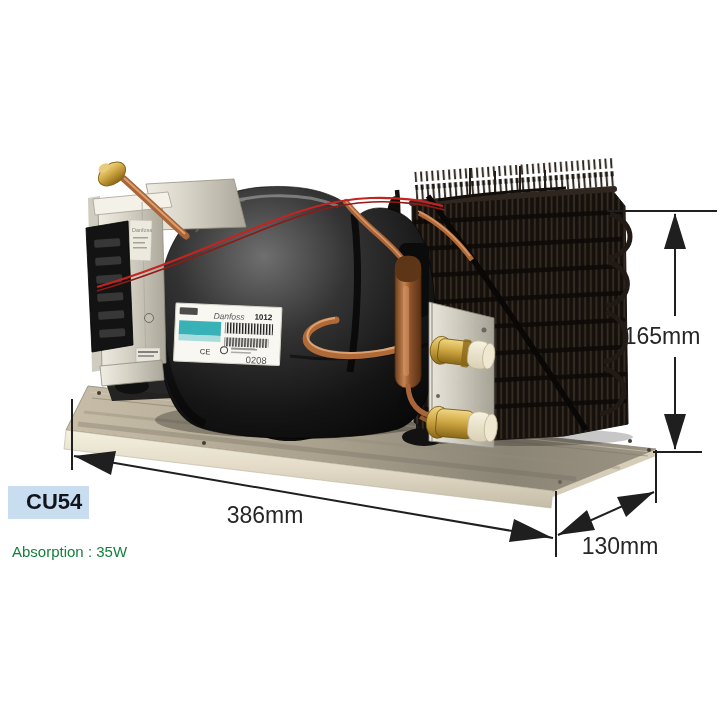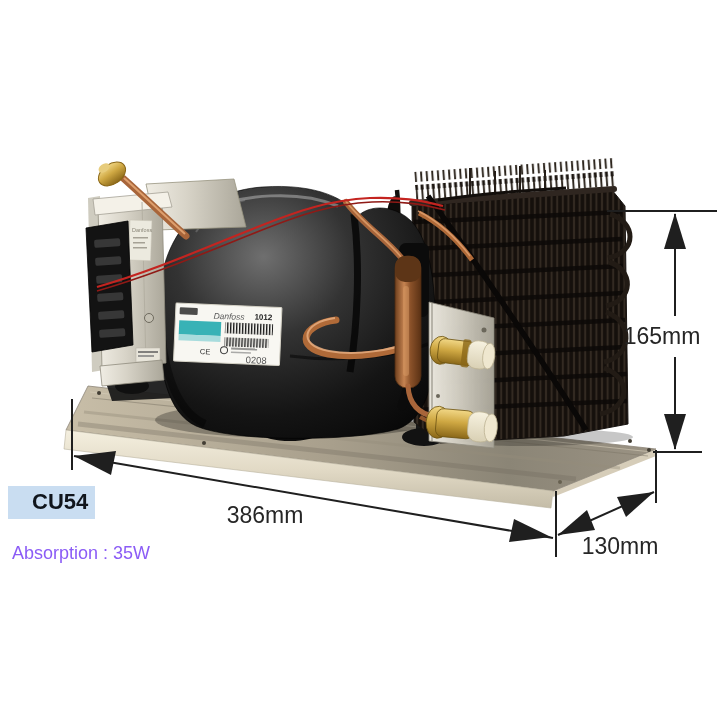--- a/index.html
+++ b/index.html
@@ -2,22 +2,22 @@
 <html><head>
 <meta charset="utf-8">
 <style>
   html,body{margin:0;padding:0;background:#ffffff;}
   body{width:720px;height:720px;position:relative;font-family:"Liberation Sans",sans-serif;overflow:hidden;}
   #stage{position:absolute;inset:0;}
   svg{position:absolute;left:0;top:0;}
   svg text{font-family:"Liberation Sans",sans-serif;}
   .dim-text{font-size:23px;fill:#262626;}
   .model-badge{position:absolute;left:8px;top:486px;background:#c9ddf1;color:#10151c;
-    font-weight:bold;font-size:22px;line-height:1;padding:5px 7px 6px 24px;}
-  .absorption{position:absolute;left:12px;top:543px;color:#8b5cf6;font-size:18px;}
+    font-weight:bold;font-size:22px;line-height:1;padding:5px 7px 6px 18px;}
+  .absorption{position:absolute;left:12px;top:543px;color:#15803d;font-size:15px;}
 </style>
 </head>
 <body>
 
 <div id="stage">
 <svg width="720" height="720" viewBox="0 0 720 720">
   <defs>
     <linearGradient id="plateTop" x1="0" y1="0" x2="1" y2="0">
       <stop offset="0" stop-color="#c8bea8"></stop>
           <stop offset="0.45" stop-color="#a89f8c"></stop>

